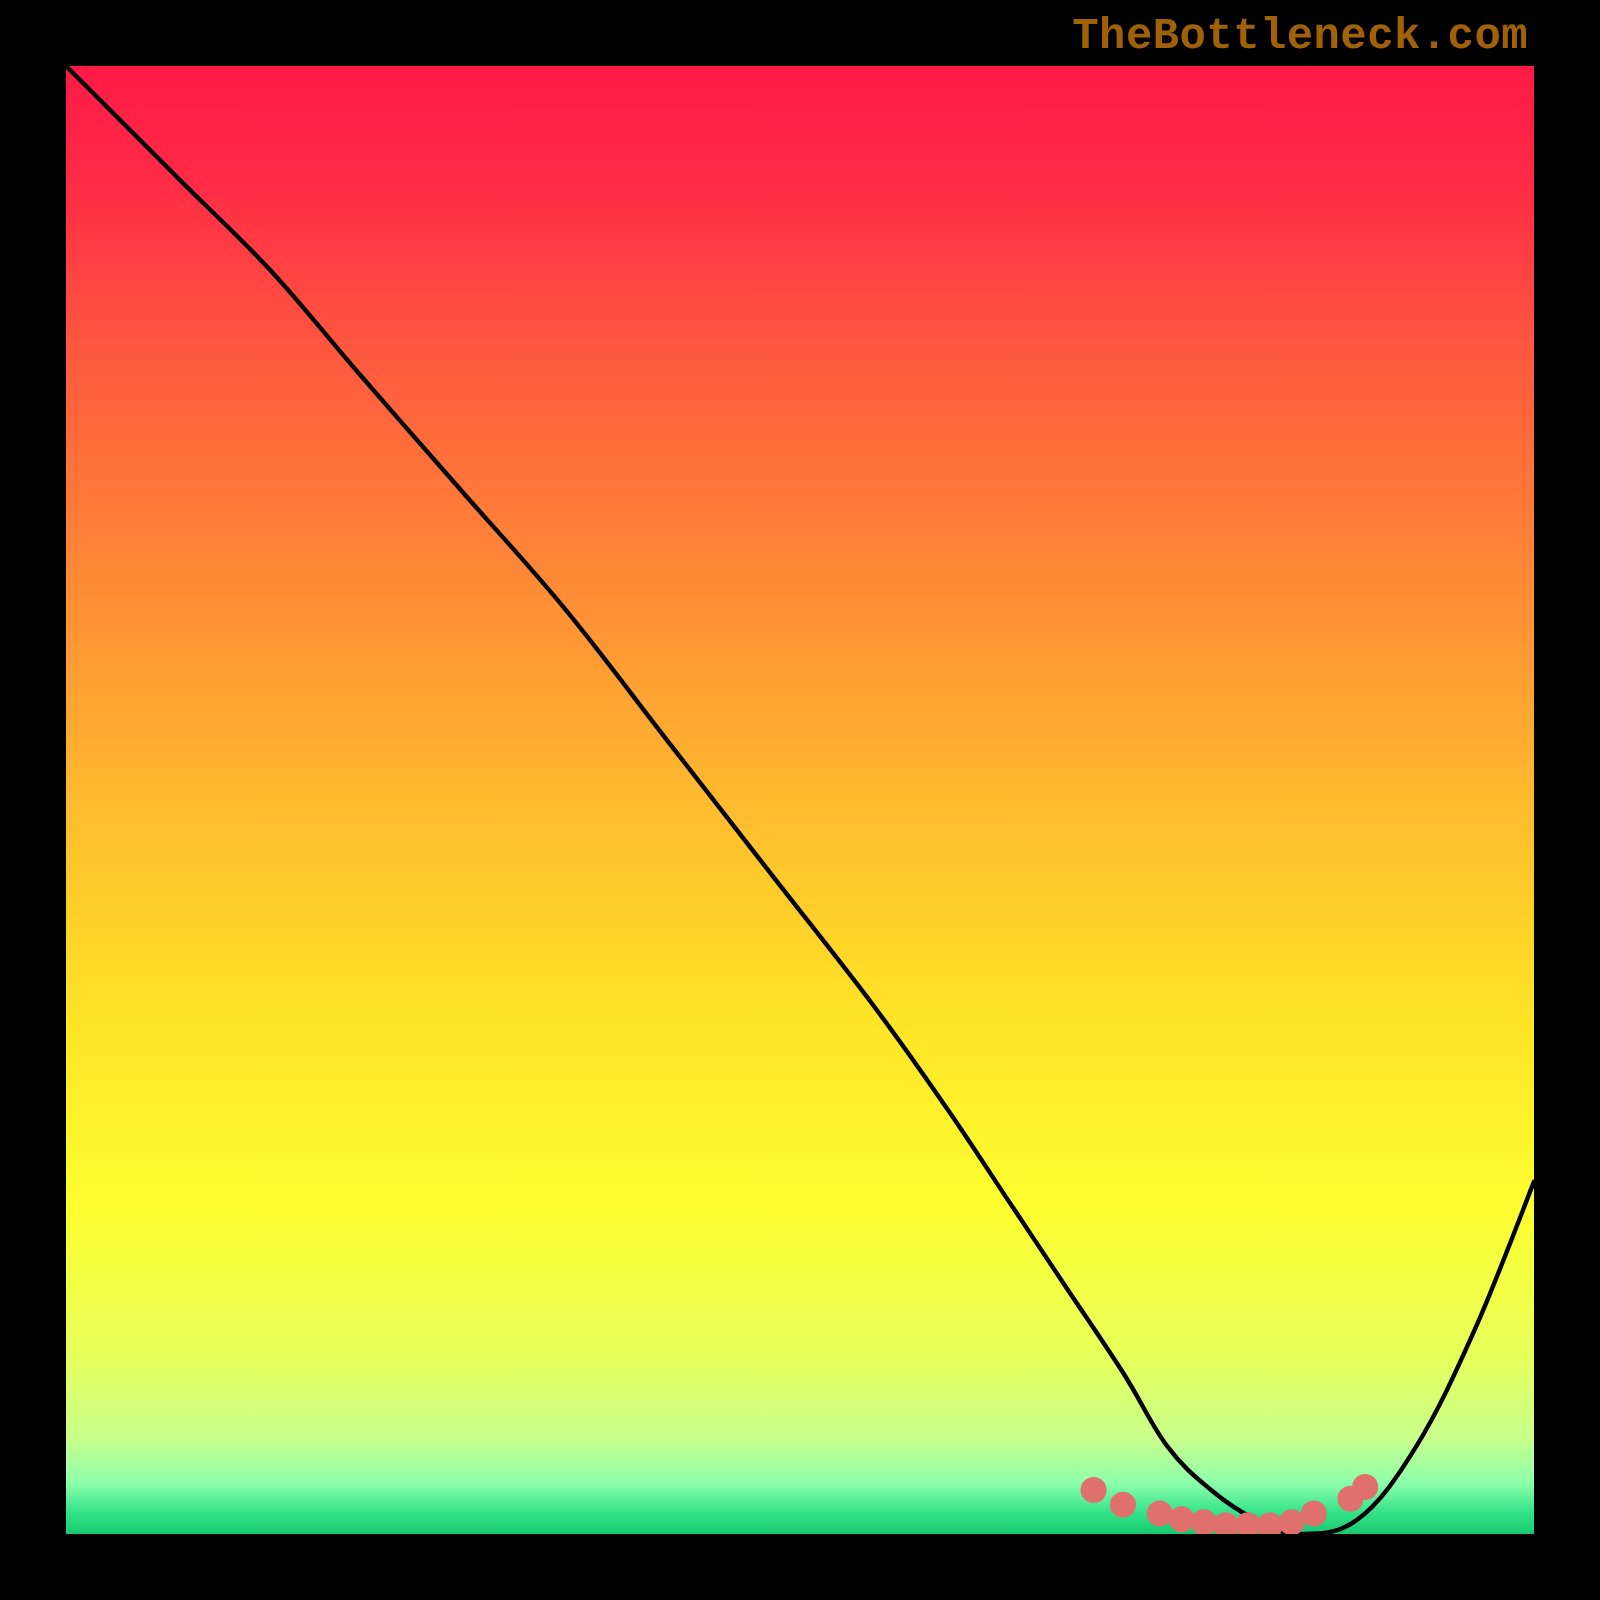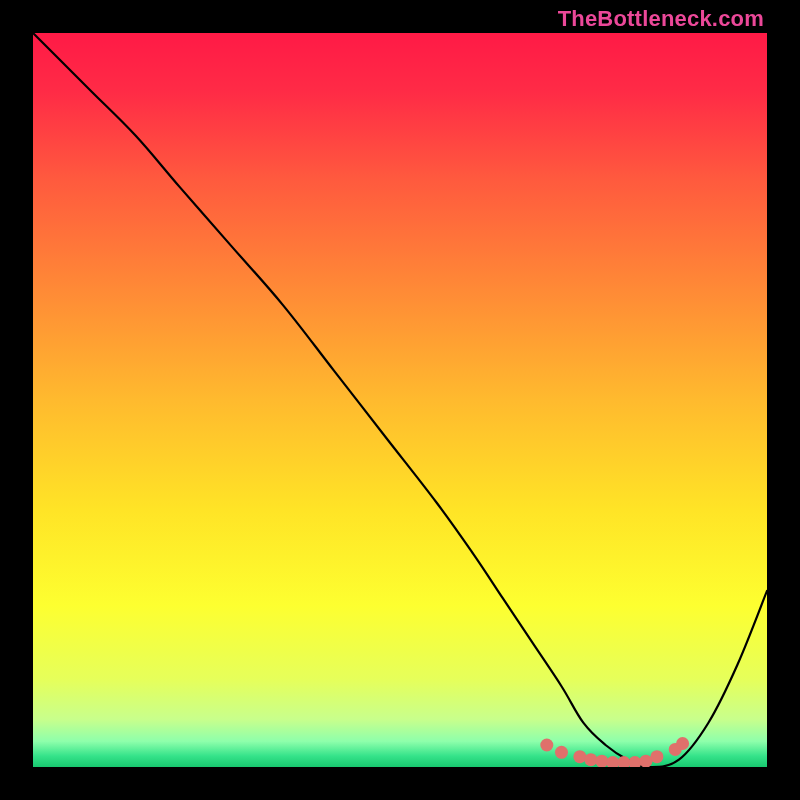--- a/index.html
+++ b/index.html
@@ -15,24 +15,24 @@
     left: 33px;
     top: 33px;
     width: 734px;
     height: 734px;
     background: #000000;
   }
   .watermark {
     position: absolute;
     top: 6px;
     right: 36px;
-    font-family: Liberation Sans, sans-serif;
+    font-family: Liberation Mono, monospace;
     font-size: 22px;
     font-weight: 600;
-    color: #ec4899;
+    color: #a16207;
     letter-spacing: 0.2px;
   }
   svg {
     display: block;
   }
 </style>
 </head>
 <body>
 
 <div class="watermark">TheBottleneck.com</div>

